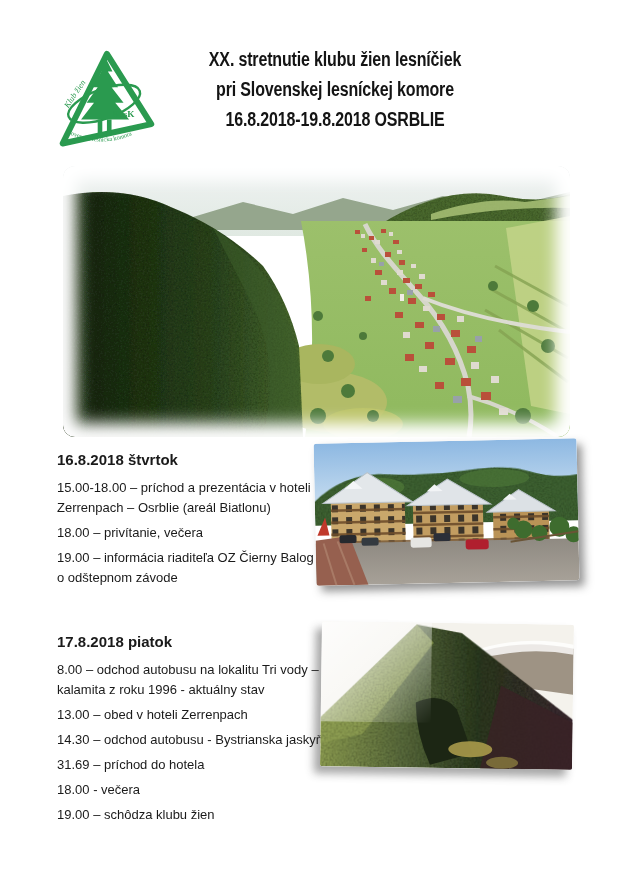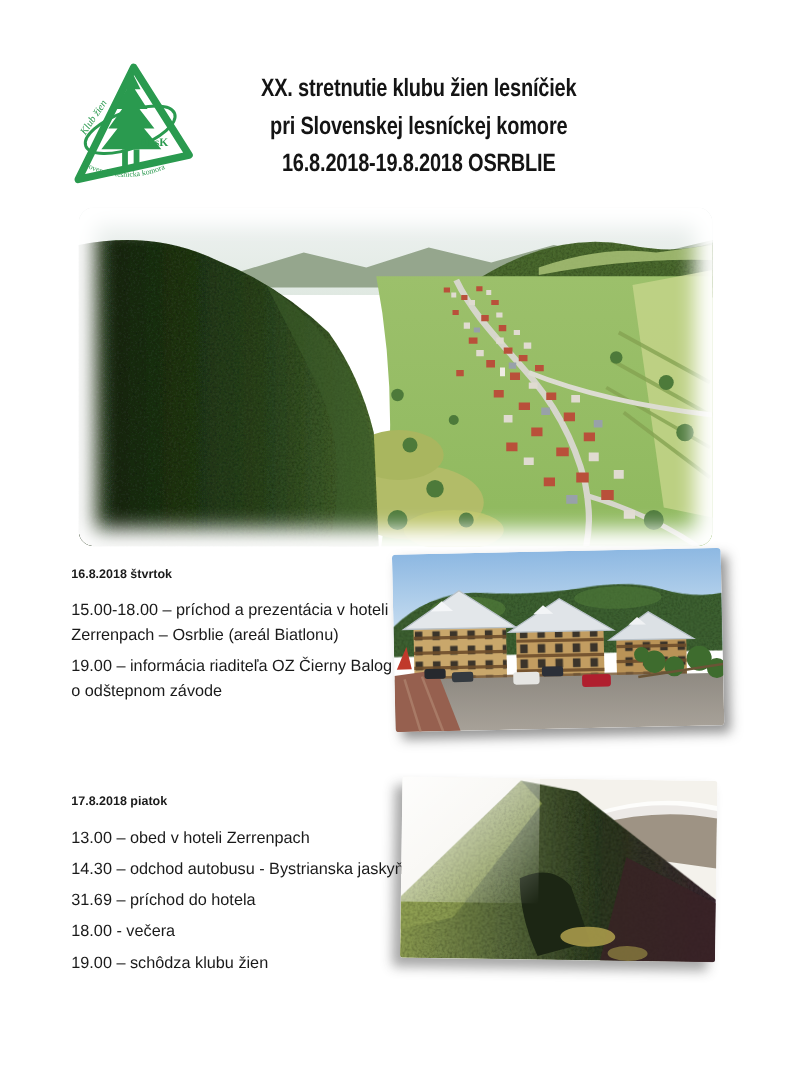--- a/index.html
+++ b/index.html
@@ -1,37 +1,37 @@
 <!DOCTYPE html>
 <html><head>
 <meta charset="utf-8">
 <style>
   html,body{margin:0;padding:0;background:#ffffff;}
   .page{position:relative;width:633px;height:869px;background:#ffffff;overflow:hidden;
         font-family:"Liberation Sans",sans-serif;color:#1b1b1b;}
 
   
   .logo{position:absolute;left:46px;top:42px;width:120px;height:118px;}
-  .title-block{position:absolute;left:168px;top:56px;width:334px;text-align:center;}
+  .title-block{position:absolute;left:168px;top:44px;width:334px;text-align:center;}
   .title-line{font-weight:bold;font-size:20px;line-height:30px;color:#141414;
               transform:scaleX(0.8);transform-origin:50% 50%;white-space:nowrap;letter-spacing:-0.2px;}
 
   
   .photo{position:absolute;overflow:hidden;}
   .photo svg{display:block;}
   .photo-main{left:63px;top:166px;width:507px;height:271px;border-radius:12px;}
   .soft-edge{position:absolute;inset:0;border-radius:12px;box-shadow:inset 0 0 16px 14px #ffffff;pointer-events:none;}
   .photo-hotel{left:315px;top:441px;width:263px;height:142px;border-radius:3px;
                transform:rotate(-1.2deg);box-shadow:5px 6px 9px rgba(45,45,45,.5);}
   .photo-forest{left:321px;top:623px;width:252px;height:145px;border-radius:2px;
                 transform:rotate(0.8deg);box-shadow:-6px 7px 9px rgba(45,45,45,.42);}
 
   
   .schedule{position:absolute;left:57px;width:320px;font-size:13px;line-height:20px;color:#1a1a1a;}
-  .schedule h3{font-size:10px;line-height:20px;font-weight:bold;margin:0 0 8px 0;}
+  .schedule h3{font-size:15px;line-height:20px;font-weight:bold;margin:0 0 8px 0;}
   .schedule p{margin:0 0 5px 0;}
   .day-1{top:450px;}
   .day-2{top:608px;margin-top:24px;}
 </style>
 </head>
 <body>
 
 <div class="page">
 
   <svg class="logo" viewBox="0 0 130 120">
@@ -176,20 +176,21 @@
       <path d="M0,30 Q60,18 110,42 Q160,62 200,100 Q225,135 236,180 L240,271 L0,271 Z" fill="url(#hillG)" filter="url(#tex1)"></path>
       <path d="M150,62 Q190,88 215,130 Q230,160 236,200 L238,271 L200,271 Q218,200 190,140 Q170,100 150,62 Z" fill="#3c5c2a" opacity="0.55"></path>
     </svg>
     <div class="soft-edge"></div>
   </div>
 
   <div class="schedule day-1">
     <h3>16.8.2018 štvrtok</h3>
     <div>
         <p>15.00-18.00 – príchod a prezentácia v hoteli<br>Zerrenpach – Osrblie (areál Biatlonu)</p>
+        <p>18.00 – privítanie, večera</p>
         <p>19.00 – informácia riaditeľa OZ Čierny Balog<br>o odštepnom závode</p>
       </div>
   </div>
 
   <div class="photo photo-hotel">
     <svg width="263" height="142" viewBox="0 0 263 142">
       <defs>
         <linearGradient id="skyH" x1="0" y1="0" x2="0" y2="1">
           <stop offset="0" stop-color="#8db8e2"></stop>
             <stop offset="1" stop-color="#d8e8f4"></stop>
@@ -265,20 +266,21 @@
         <circle cx="258" cy="96" r="8"></circle>
           <circle cx="198" cy="84" r="6"></circle>
       </g>
       <line x1="195" y1="102" x2="263" y2="93" stroke="#6a5436" stroke-width="2"></line>
     </svg>
   </div>
 
   <div class="schedule day-2">
     <h3>17.8.2018 piatok</h3>
     <div>
+        <p>8.00 – odchod autobusu na lokalitu Tri vody –<br>kalamita z roku 1996 - aktuálny stav</p>
         <p>13.00 – obed v hoteli Zerrenpach</p>
         <p>14.30 – odchod autobusu - Bystrianska jaskyňa</p>
         <p>31.69 – príchod do hotela</p>
         <p>18.00 - večera</p>
         <p>19.00 – schôdza klubu žien</p>
       </div>
   </div>
 
   <div class="photo photo-forest">
     <svg width="252" height="145" viewBox="0 0 252 145">

